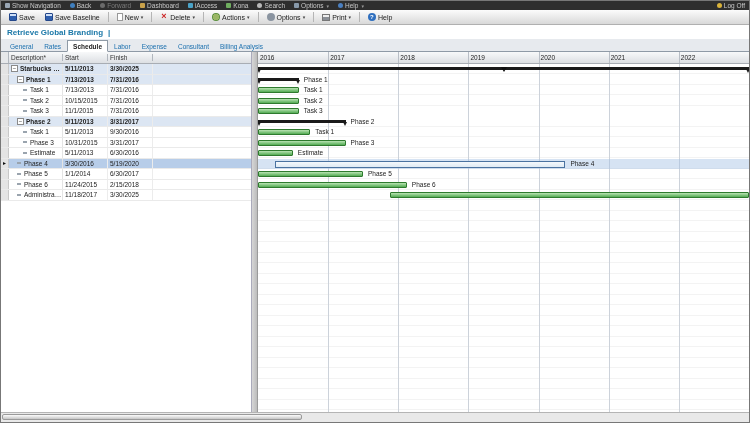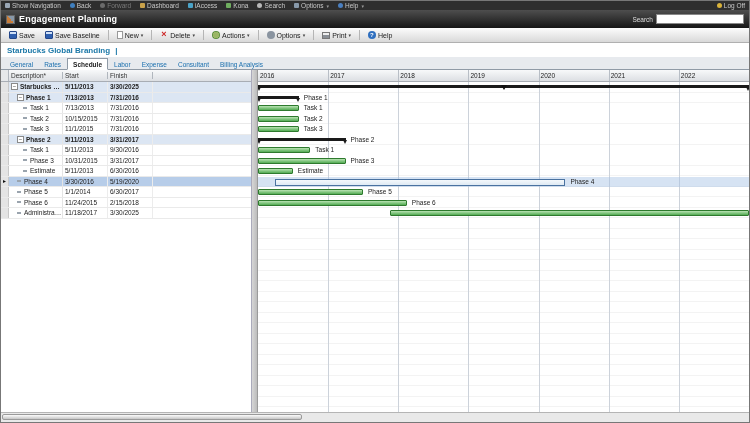--- a/index.html
+++ b/index.html
@@ -145,28 +145,20 @@
           <span>Help</span>
           <span class="u-dd">▾</span>
         </span>
       </div>
     <div class="logoff">
       <span class="key-icon"></span>
       <span>Log Off</span>
     </div>
   </div>
 
-  <div class="title-bar">
-    <span class="app-icon"></span>
-    <span class="title">Engagement Planning</span>
-    <div class="title-search">
-      <span class="search-lbl">Search</span>
-      <input class="search-input" value="" style="">
-    </div>
-  </div>
 
   <div class="toolbar">
     <div class="tb-wrap">
         <span class="tb-btn">
           <span class="t-icon save-icon"></span>
           <span>Save</span>
         </span>
         <span class="tb-btn">
           <span class="t-icon save-baseline-icon"></span>
           <span>Save Baseline</span>
@@ -203,21 +195,21 @@
         </span>
         <span class="tb-sep"></span>
         <span class="tb-btn">
           <span class="t-icon help-circle-icon"></span>
           <span>Help</span>
         </span>
       </div>
   </div>
 
   <div class="info-bar">
-    <span>Starbucks Global Branding</span>
+    <span>Retrieve Global Branding</span>
     <span>|</span>
   </div>
 
   <div class="tab-bar">
       <span class="tab">General</span>
       <span class="tab">Rates</span>
       <span class="tab selected">Schedule</span>
       <span class="tab">Labor</span>
       <span class="tab">Expense</span>
       <span class="tab">Consultant</span>

